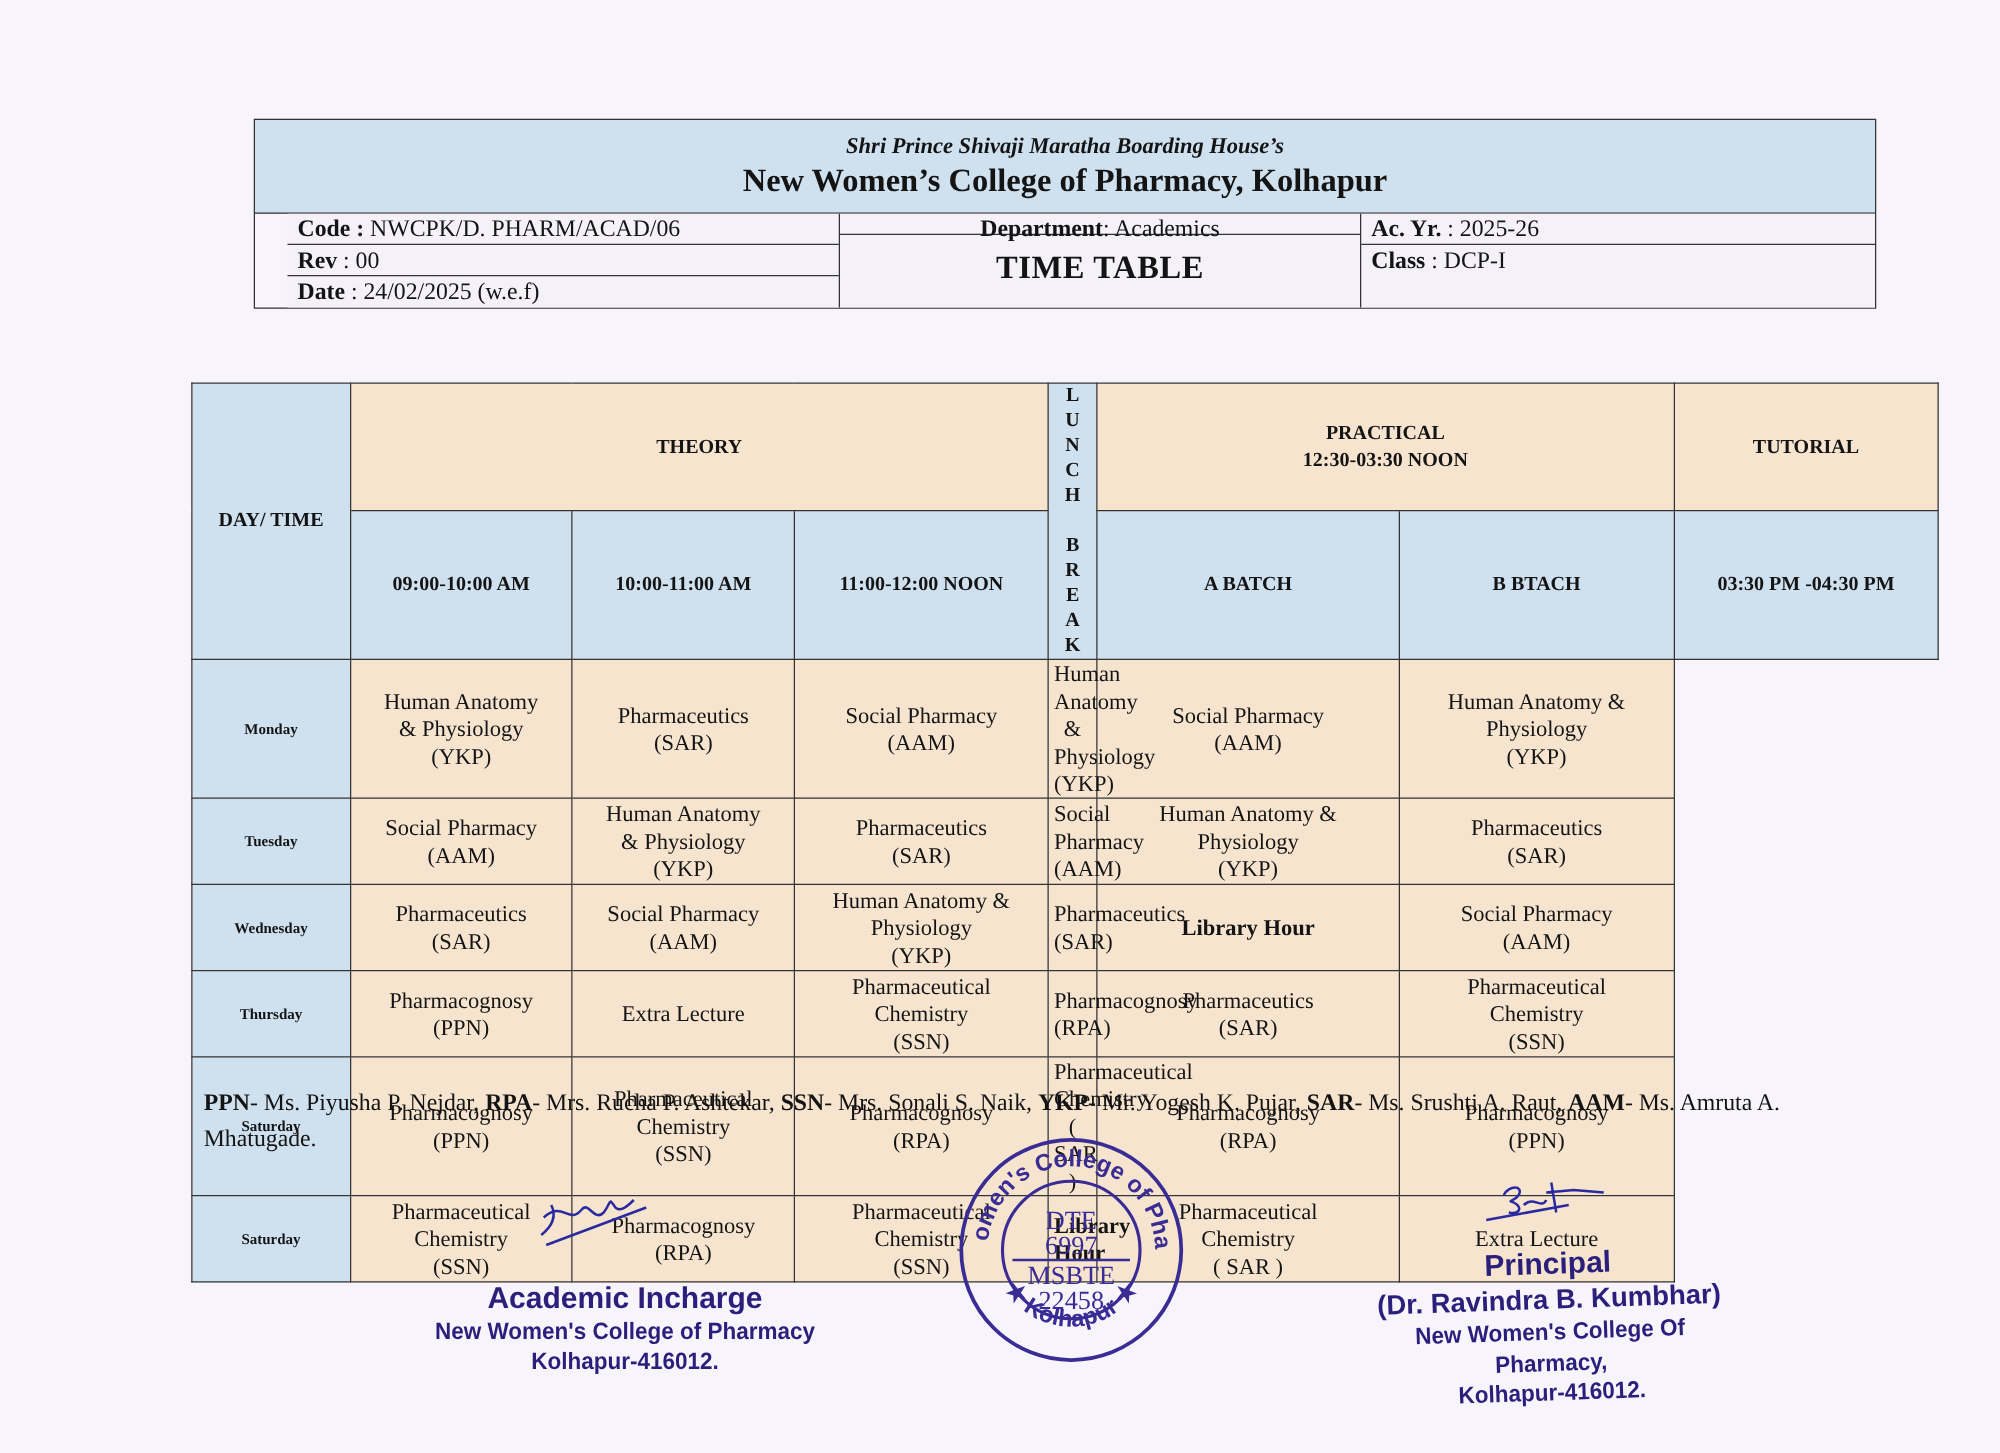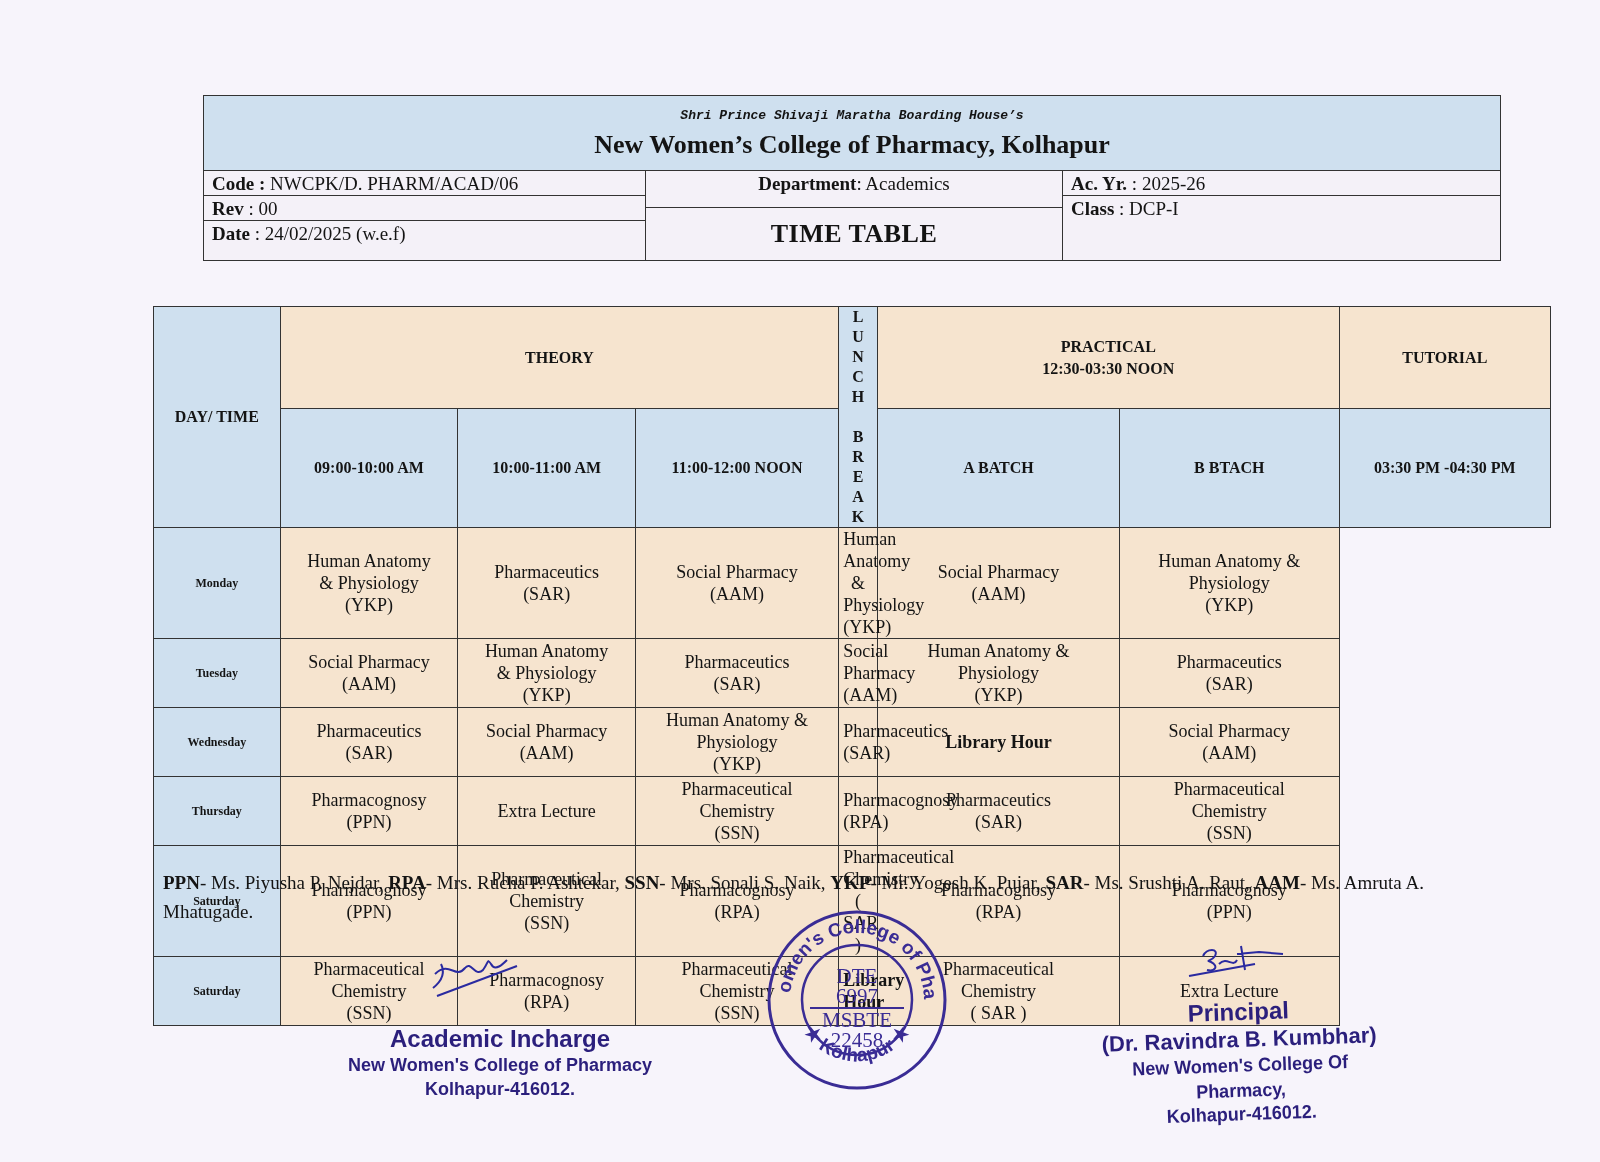--- a/index.html
+++ b/index.html
@@ -11,29 +11,29 @@
   }
   
   .hdr {
     position: absolute; left: 203px; top: 95px; width: 1296px;
     border: 1.5px solid #333; border-collapse: collapse;
   }
   .hdr-banner {
     background: #cfe0ef; text-align: center; border-bottom: 1.5px solid #333;
     height: 75px; box-sizing: border-box; padding-top: 10px;
   }
-  .hdr-sub { font-style: italic; font-weight: bold; font-size: 13px; line-height: 20px; font-family: Liberation Mono, monospace; }
+  .hdr-sub { font-style: italic; font-weight: bold; font-size: 18px; line-height: 20px; }
   .hdr-title { font-weight: bold; font-size: 26px; line-height: 38px; }
-  .hdr-grid { display: grid; grid-template-columns: 442px 417px 1fr; background: #f4f1f8; }
+  .hdr-grid { display: grid; grid-template-columns: 442px 417px 1fr; background: #f4f1f8; margin-left: 26px; }
   .hdr-cell { border-right: 1.5px solid #333; font-size: 19px; }
   .hdr-cell:last-child { border-right: none; }
   .hdr-line { height: 25px; line-height: 25px; padding-left: 8px; border-bottom: 1px solid #333; box-sizing: border-box; }
   .hdr-line:last-child { border-bottom: none; }
   .hdr-line b { font-weight: bold; }
-  .mid-top { height: 37px; line-height: 25px; text-align: center; border-bottom: 1px solid #333; box-sizing: border-box; }
+  .mid-top { height: 17px; line-height: 25px; text-align: center; border-bottom: 1px solid #333; box-sizing: border-box; }
   .mid-bot { height: 52px; line-height: 52px; text-align: center; font-weight: bold; font-size: 26px; letter-spacing: 0.5px; }
 
   
   .tt {
     position: absolute; left: 153px; top: 306px; width: 1398px;
     border-collapse: collapse; table-layout: fixed;
     font-size: 18px; line-height: 22px;
   }
   .tt td, .tt th { border: 1.5px solid #333; text-align: center; vertical-align: middle; padding: 0 4px; }
   .tt th { font-weight: bold; font-size: 16px; }

